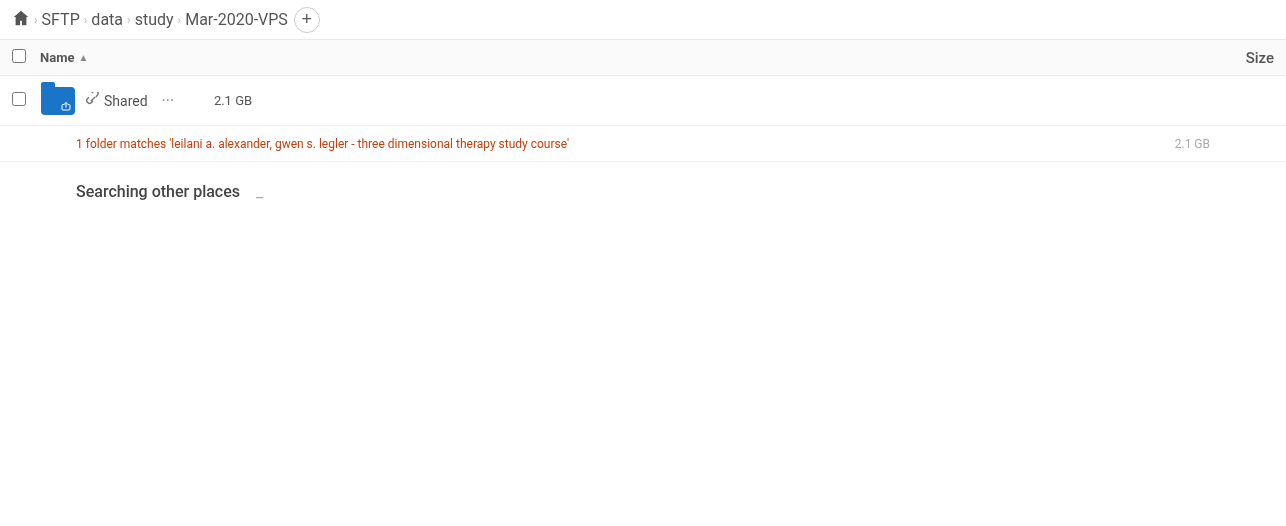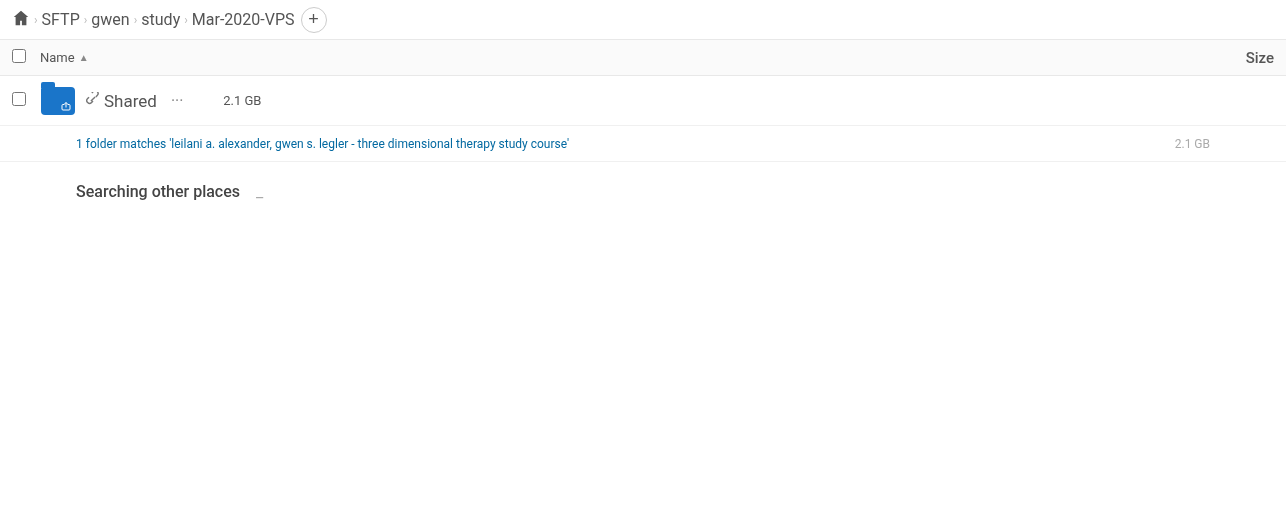--- a/index.html
+++ b/index.html
@@ -59,21 +59,21 @@
       flex-shrink: 0;
     }
     .th-name {
       flex: 1;
       font-size: 13px;
       color: #555;
       display: flex;
       align-items: center;
       gap: 4px;
       cursor: pointer;
-      font-weight: 400;
+      font-weight: 700;
     }
     .sort-arrow {
       font-size: 10px;
       color: #888;
     }
     .th-size {
       width: 80px;
       text-align: right;
       font-size: 15px;
       color: #555;
@@ -142,21 +142,21 @@
       display: flex;
       align-items: center;
       gap: 8px;
       margin-right: 12px;
     }
     .shared-badge {
       display: flex;
       align-items: center;
       gap: 4px;
       color: #555;
-      font-size: 17px;
+      font-size: 14px;
     }
     .link-icon {
       font-size: 13px;
       color: #777;
     }
     .more-btn {
       color: #888;
       font-size: 16px;
       cursor: pointer;
       padding: 2px 6px;
@@ -172,21 +172,21 @@
     
     .result-info {
       display: flex;
       align-items: center;
       padding: 6px 76px;
       height: 36px;
       border-bottom: 1px solid #f0f0f0;
     }
     .result-text {
       font-size: 12px;
-      color: #0369a1;
+      color: #c2410c;
       flex: 1;
     }
     .result-size {
       font-size: 12px;
       color: #aaa;
     }
 
     
     .searching-section {
       padding: 20px 76px;
@@ -221,21 +221,21 @@
         <path d="M10 2L2 9h2v9h5v-5h2v5h5V9h2L10 2z"></path>
       </svg>
     </span>
   </div>
   <span class="breadcrumb-sep">›</span>
   <div class="breadcrumb-item">
     <span>SFTP</span>
   </div>
   <span class="breadcrumb-sep">›</span>
   <div class="breadcrumb-item">
-    <span>gwen</span>
+    <span>data</span>
   </div>
   <span class="breadcrumb-sep">›</span>
   <div class="breadcrumb-item">
     <span>study</span>
   </div>
   <span class="breadcrumb-sep">›</span>
   <div class="breadcrumb-item">
     <span>Mar-2020-VPS</span>
   </div>
   <button class="breadcrumb-add-btn">+</button>

